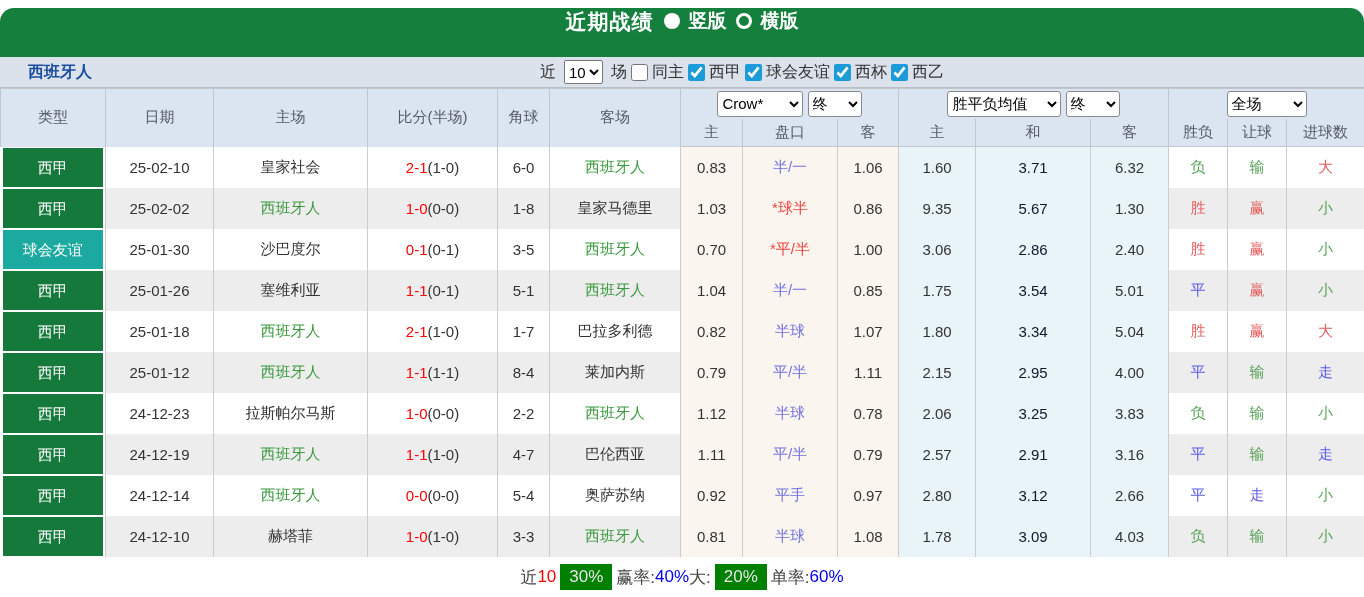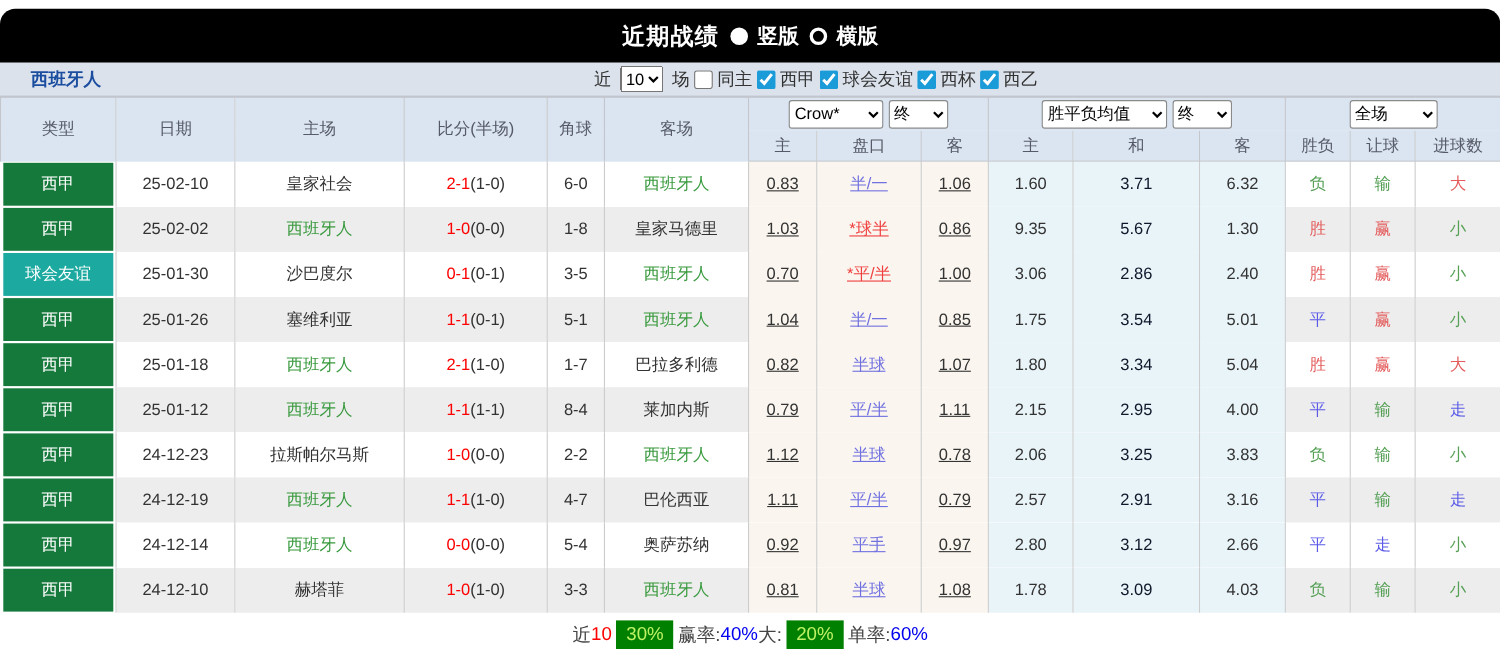--- a/index.html
+++ b/index.html
@@ -1,22 +1,22 @@
 <!DOCTYPE html>
 <html><head>
 <meta charset="utf-8">
 <style>
   * { box-sizing: border-box; margin: 0; padding: 0; }
   html,body { background:#fff; }
   body { font-family:"Liberation Sans","DejaVu Sans",sans-serif; width:1364px; }
   .page { width:1364px; height:597px; overflow:hidden; background:#fff; }
 
   
-  .topbar { margin-top:8px; height:49px; background:#000000; border-radius:14px 14px 0 0;
-            display:flex; align-items:center; justify-content:center; gap:10px; color:#fff; }
+  .topbar { margin-top:8px; height:49px; background:#15803d; border-radius:14px 14px 0 0;
+            display:flex; align-items:flex-start; justify-content:center; gap:10px; color:#fff; }
   .topbar .title { font-size:21px; font-weight:bold; letter-spacing:1px; }
   .radio-group { display:flex; align-items:center; gap:9px; font-size:19px;font-weight:bold; }
   .radio-filled { width:16px; height:16px; border-radius:50%; background:#fff; display:inline-block; cursor:pointer; }
   .radio-hollow { width:16px; height:16px; border-radius:50%; border:3.5px solid #fff; background:transparent; display:inline-block; cursor:pointer; }
 
   
   .filterbar { height:31px; background:#dbe2ec; display:flex; align-items:center; position:relative;
                border-bottom:1px solid #b9bec7; }
   .team-name { position:absolute; left:28px; color:#1c4ea0; font-weight:bold; font-size:16px; }
   .filter-controls { margin:0 auto; display:flex; align-items:center; gap:4px; font-size:16px; color:#333;
@@ -29,21 +29,21 @@
   th, td { text-align:center; vertical-align:middle; overflow:hidden; white-space:nowrap; }
   thead th { background:#dbe5f1; color:#555a66; font-weight:normal; border:1px solid #c3c7cc; }
   thead tr.hdr1 th { height:30px; border-bottom:none; }
   thead tr.hdr2 th { height:28px; border-top:none; }
   thead th.merged { height:58px; border-bottom:1px solid #c3c7cc; }
   thead select { height:26px; font-size:15px; background:#fff; border:1px solid #8a8a8a; border-radius:3px; cursor:pointer; }
 
   tbody td { height:41px; border-left:1px solid #ccc; border-right:1px solid #ccc; }
   tbody tr { background:#fff; }
   tbody tr.alt .zone-left, tbody tr.alt .zone-res { background:#ededed; }
-  .zone-odds { background:#faf6ef;text-decoration:underline; }
+  .zone-odds { background:#faf6ef; }
   .zone-avg  { background:#e9f4f9; }
   td.col-type { padding:1px 2px; background:#fff; border:none; }
   .type-badge { height:39px; line-height:39px; color:#fff; font-size:15px; }
   .type-league   { background:#15793c; }
   .type-friendly { background:#1ca9a0; }
 
   .c-team  { color:#3a9a3f; }
   .c-dark  { color:#333; }
   .score-main { color:#fe0000;margin-top:48px; }
   .score-half { color:#333; }
@@ -52,21 +52,21 @@
   .avg-draw { color:#0f172a; }
   .c-red   { color:#e45c5c; }
   .c-green { color:#55a055; }
   .c-blue  { color:#5b5be8; }
 
   
   .summary { height:41px; display:flex; align-items:center; justify-content:center; font-size:17px; color:#444; }
   .summary .p-red  { color:#fe0000; }
   .summary .p-blue { color:#0000ee; }
   .summary .p-dark { color:#444; }
-  .summary .p-badge { background:#008000; color:#bef264; padding:3px 9px; margin:4px 4px; }
+  .summary .p-badge { background:#008000; color:#e5e5e5; padding:3px 9px; margin:4px 4px; }
 </style>
 </head>
 <body>
 
 <div class="page">
 
   <div class="topbar">
     <span class="title">近期战绩</span>
     <span class="radio-group">
       <span class="radio-filled"></span>

